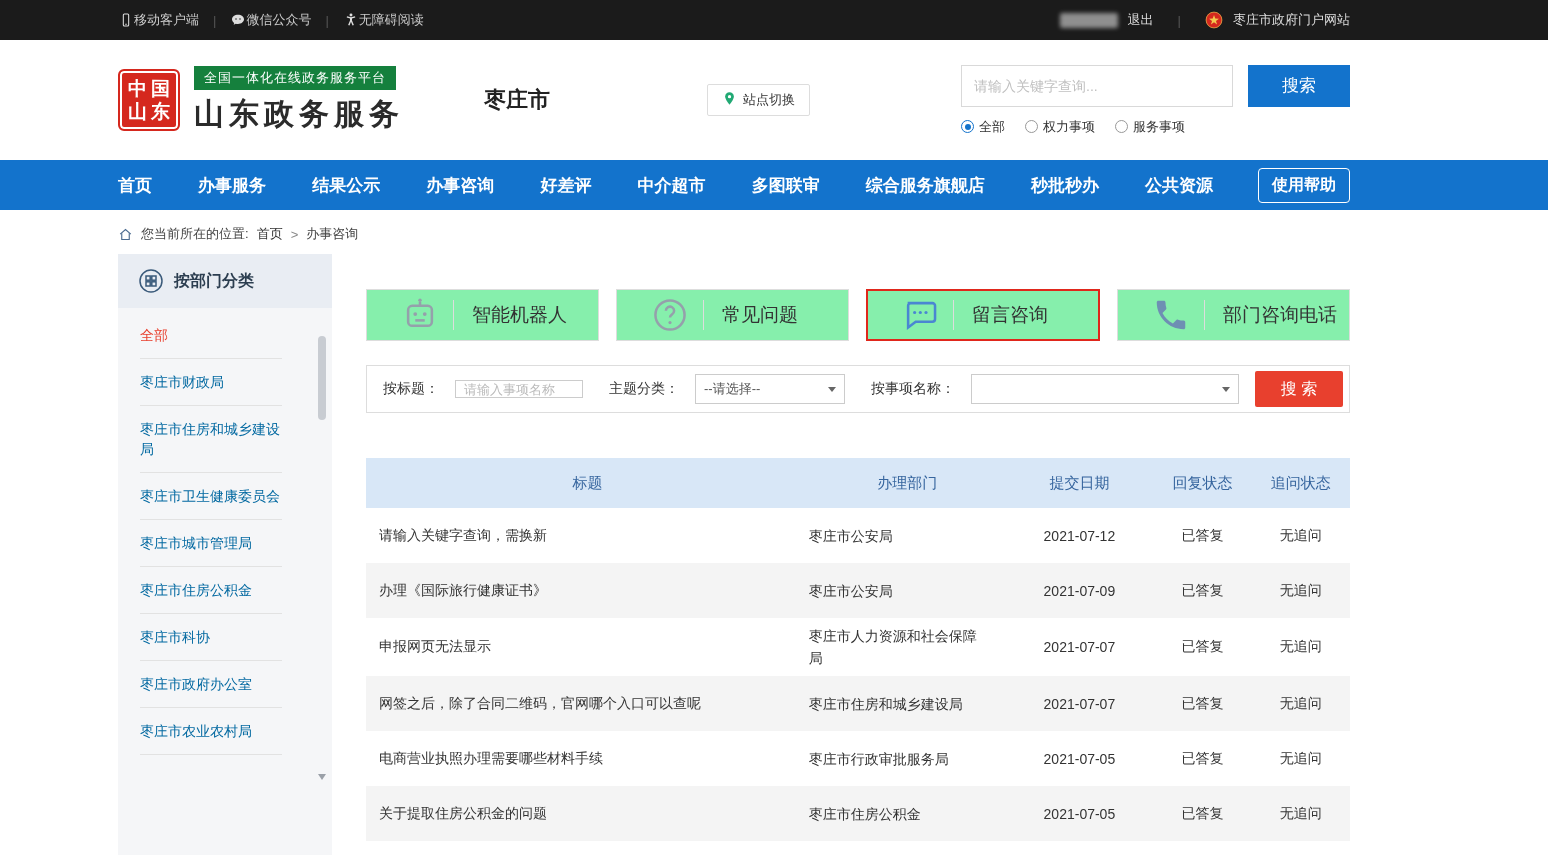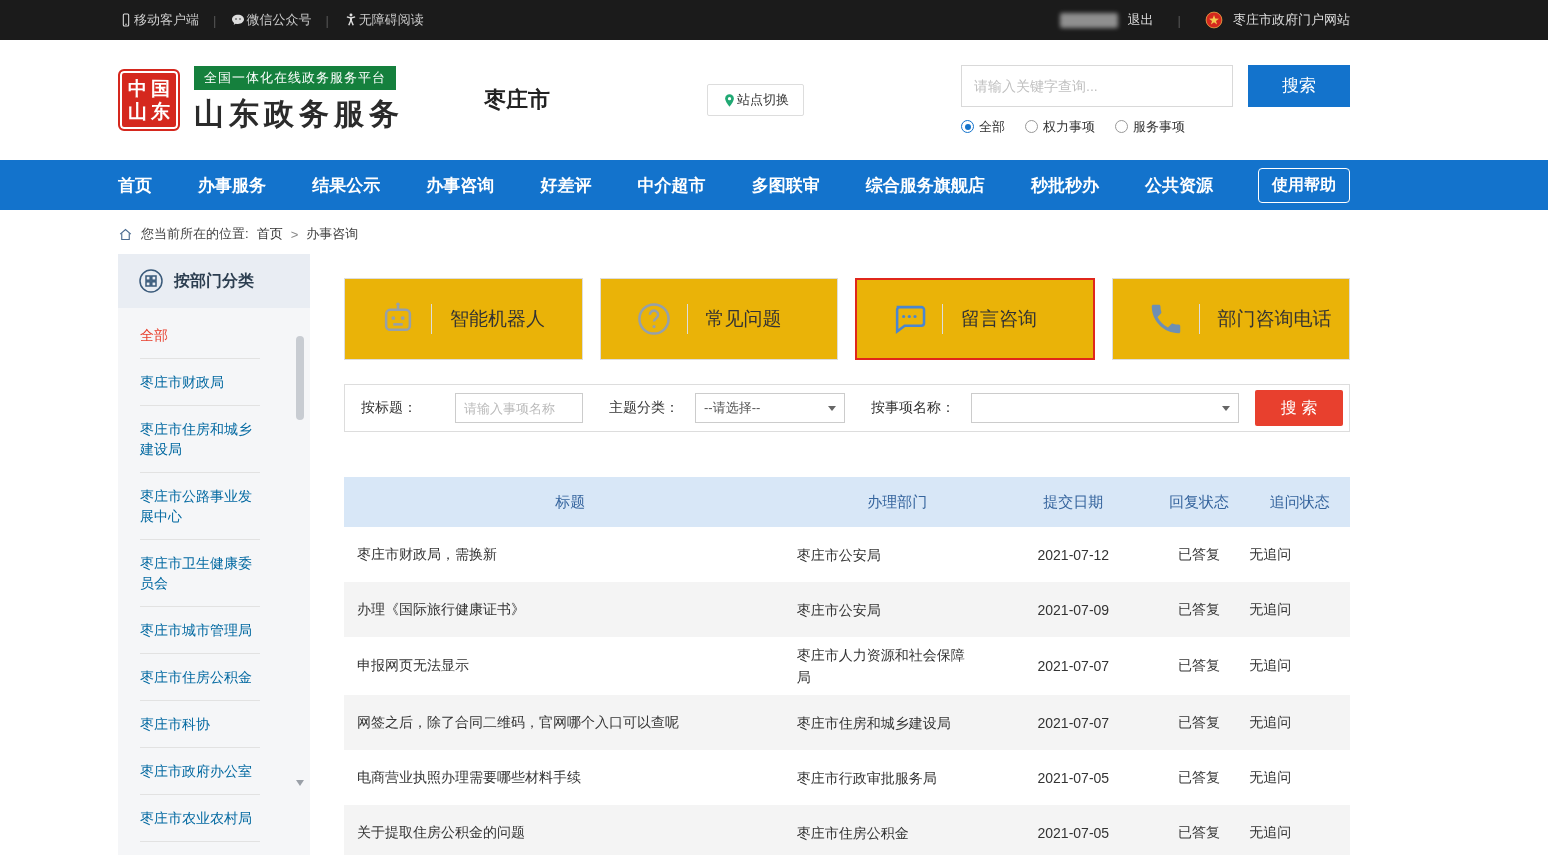--- a/index.html
+++ b/index.html
@@ -25,21 +25,21 @@
   .header .wrap { display:flex; align-items:center; height:100%; }
   .logo { display:flex; align-items:center; }
   .seal { width:62px; height:62px; background:#d5281e; border-radius:6px; padding:6px;
           display:grid; grid-template-columns:1fr 1fr; border:2px solid #d5281e;
           box-shadow:inset 0 0 0 2px #fff; }
   .seal-ch { color:#fff; font-size:19px; font-weight:bold; display:flex; align-items:center; justify-content:center; line-height:1; }
   .brandbox { margin-left:14px; }
   .badge { display:inline-block; background:#15803d; color:#fff; font-size:13px; padding:3px 10px; letter-spacing:1px; }
   .brand { font-size:30px; font-weight:bold; color:#2b2b2b; letter-spacing:5px; margin-top:4px; }
   .city { margin-left:80px; font-size:22px; font-weight:bold; color:#222; }
-  .site-switch { margin-left:157px; display:flex; align-items:center; border:1px solid #ddd;
+  .site-switch { margin-left:157px; display:flex; gap:6px; border:1px solid #ddd;
                  background:#fff; padding:6px 14px; font-size:13px; color:#333; cursor:pointer; border-radius:2px; }
   .site-switch svg { width:15px; height:15px; }
   .search-area { margin-left:auto; display:flex; flex-direction:column; }
   .search-row { display:flex; gap:15px; }
   .kw-input { width:272px; height:42px; border:1px solid #d9d9d9; padding:0 12px; font-size:14px; color:#333; outline:none; }
   .kw-input::placeholder { color:#c0c0c0; }
   .kw-btn { width:102px; height:42px; background:#1373cc; color:#fff; border:none; font-size:17px; cursor:pointer; }
   .radio-row { display:flex; gap:20px; margin-top:11px; }
   .radio { display:flex; align-items:center; gap:5px; font-size:13px; color:#333; cursor:pointer; }
   .rdot { width:13px; height:13px; border:1px solid #999; border-radius:50%; background:#fff; display:inline-block; position:relative; }
@@ -71,53 +71,53 @@
   .side-item.active { color:#e8402e; }
   .side-scroll { position:absolute; right:6px; top:82px; bottom:84px; width:8px; }
   .side-thumb { width:8px; height:84px; background:#c8ccd2; border-radius:4px; }
   .side-arrow { position:absolute; bottom:-8px; left:0; width:0; height:0;
                 border-left:4px solid transparent; border-right:4px solid transparent; border-top:6px solid #9aa0a8; }
 
   .main { flex:1; margin-left:34px; padding-top:24px; }
 
   
   .tabs { display:flex; gap:17px; }
-  .tab-card { flex:1; height:82px; border:1px solid #ddd; background:#eab308; display:flex; align-items:center;
-              padding-left:34px; cursor:pointer; }
+  .tab-card { flex:1; height:52px; border:1px solid #ddd; background:#86efac; display:flex; align-items:center;
+              padding-left:34px; cursor:pointer;margin-top:11px; }
   .tab-card.active { border:2px solid #e0271b; padding-left:33px; }
   .tab-icon { width:38px; height:38px; display:flex; }
   .tab-icon svg { width:100%; height:100%; }
   .tab-divider { width:1px; height:30px; background:#ddd; margin:0 18px 0 14px; }
   .tab-label { font-size:19px; color:#333; font-weight:500; white-space:nowrap; }
 
   
   .filter { margin-top:24px; border:1px solid #ddd; height:48px; display:flex; align-items:center;
             padding:0 6px 0 16px; gap:16px; font-size:14px; color:#333; }
   .f-label { white-space:nowrap; }
-  .f-input { width:128px; height:30px; border:1px solid #ccc; padding:0 8px; font-size:13px; color:#333; outline:none;margin-left:22px; }
+  .f-input { width:128px; height:18px; border:1px solid #ccc; padding:0 8px; font-size:13px; color:#333; outline:none; }
   .f-input::placeholder { color:#bbb; }
   .f-select { height:30px; border:1px solid #ccc; background:#fff; display:flex; align-items:center;
               justify-content:space-between; padding:0 8px; font-size:13px; color:#555; cursor:pointer; }
   .f-select.small { width:150px; margin-right:10px; }
   .f-select.wide { width:268px; }
   .chev { width:0; height:0; border-left:4px solid transparent; border-right:4px solid transparent; border-top:5px solid #666; }
   .f-search { margin-left:auto; width:88px; height:36px; background:#e8402e; color:#fff; border:none;
               font-size:16px; cursor:pointer; border-radius:2px; }
 
   
   .table { margin-top:45px; font-size:14px; }
   .t-head { display:flex; align-items:center; background:#d8e7f7; color:#36659e; height:50px; font-size:15px; }
   .t-head > div { text-align:center; }
   .t-row { display:flex; align-items:center; min-height:55px; padding:7px 0; color:#333; }
   .t-row.alt { background:#f4f4f4; }
   .c1 { flex:0 0 45%; }
   .c2 { flex:0 0 20%; padding-right:26px; line-height:22px; }
   .c3 { flex:0 0 15%; text-align:center; }
   .c4 { flex:0 0 10%; text-align:center; }
-  .c5 { flex:0 0 10%; }
+  .c5 { flex:0 0 10%; text-align:center; }
   .t-row .c1 { padding-left:13px; text-align:left; }
   .t-row .c2 { text-align:left; }
   .t-head .c2 { padding-right:0; }
 </style>
 </head>
 <body>
 
 <div class="topbar">
   <div class="wrap">
     <span class="tb-item">
@@ -243,21 +243,20 @@
             <rect x="13.8" y="8" width="4.2" height="4.2"></rect>
             <rect x="8" y="13.8" width="4.2" height="4.2"></rect>
             <rect x="13.8" y="13.8" width="4.2" height="4.2"></rect>
           </svg>
         <span>按部门分类</span>
       </div>
       <div class="side-list">
           <div class="side-item active">全部</div>
           <div class="side-item">枣庄市财政局</div>
           <div class="side-item">枣庄市住房和城乡建设局</div>
-          <div class="side-item">枣庄市公路事业发展中心</div>
           <div class="side-item">枣庄市卫生健康委员会</div>
           <div class="side-item">枣庄市城市管理局</div>
           <div class="side-item">枣庄市住房公积金</div>
           <div class="side-item">枣庄市科协</div>
           <div class="side-item">枣庄市政府办公室</div>
           <div class="side-item">枣庄市农业农村局</div>
         </div>
       <div class="side-scroll">
         <div class="side-thumb"></div>
         <div class="side-arrow"></div>
@@ -333,21 +332,21 @@
       <div class="table">
         <div class="t-head">
             <div class="c1">标题</div>
             <div class="c2">办理部门</div>
             <div class="c3">提交日期</div>
             <div class="c4">回复状态</div>
             <div class="c5">追问状态</div>
           </div>
         <div>
             <div class="t-row">
-              <div class="c1">枣庄市财政局，需换新</div>
+              <div class="c1">请输入关键字查询，需换新</div>
               <div class="c2">枣庄市公安局</div>
               <div class="c3">2021-07-12</div>
               <div class="c4">已答复</div>
               <div class="c5">无追问</div>
             </div>
             <div class="t-row alt">
               <div class="c1">办理《国际旅行健康证书》</div>
               <div class="c2">枣庄市公安局</div>
               <div class="c3">2021-07-09</div>
               <div class="c4">已答复</div>

